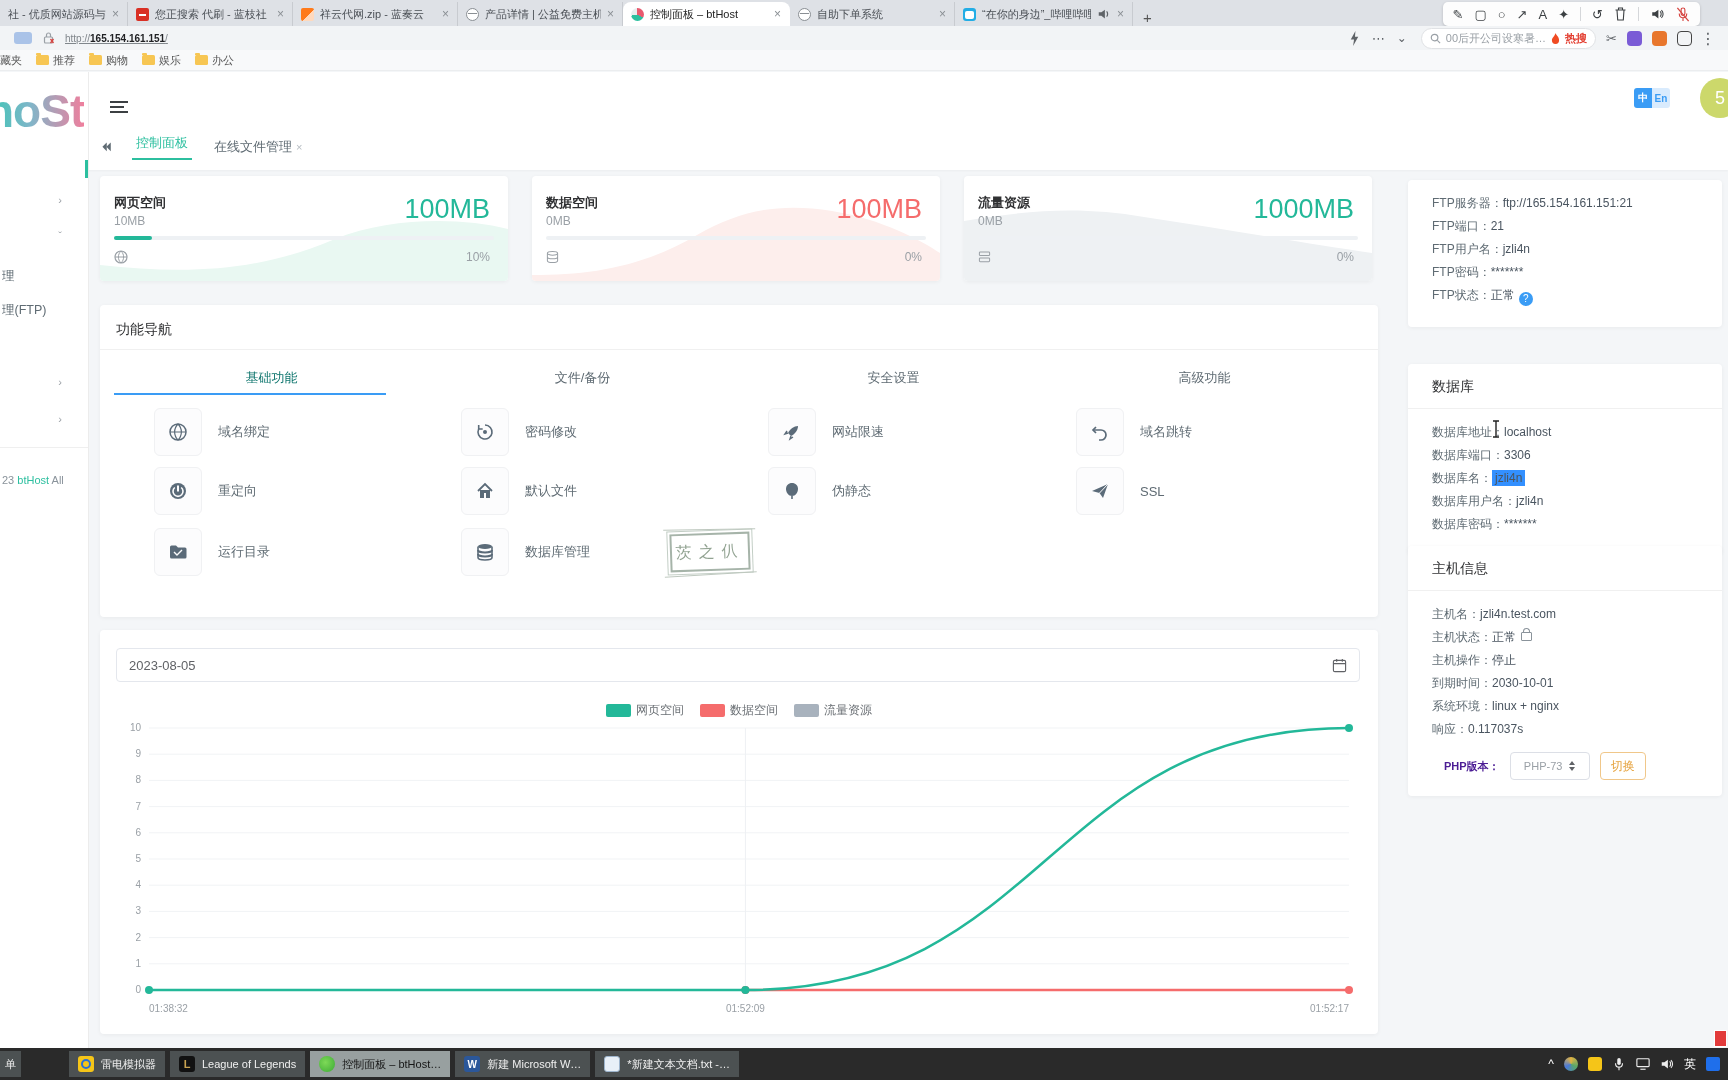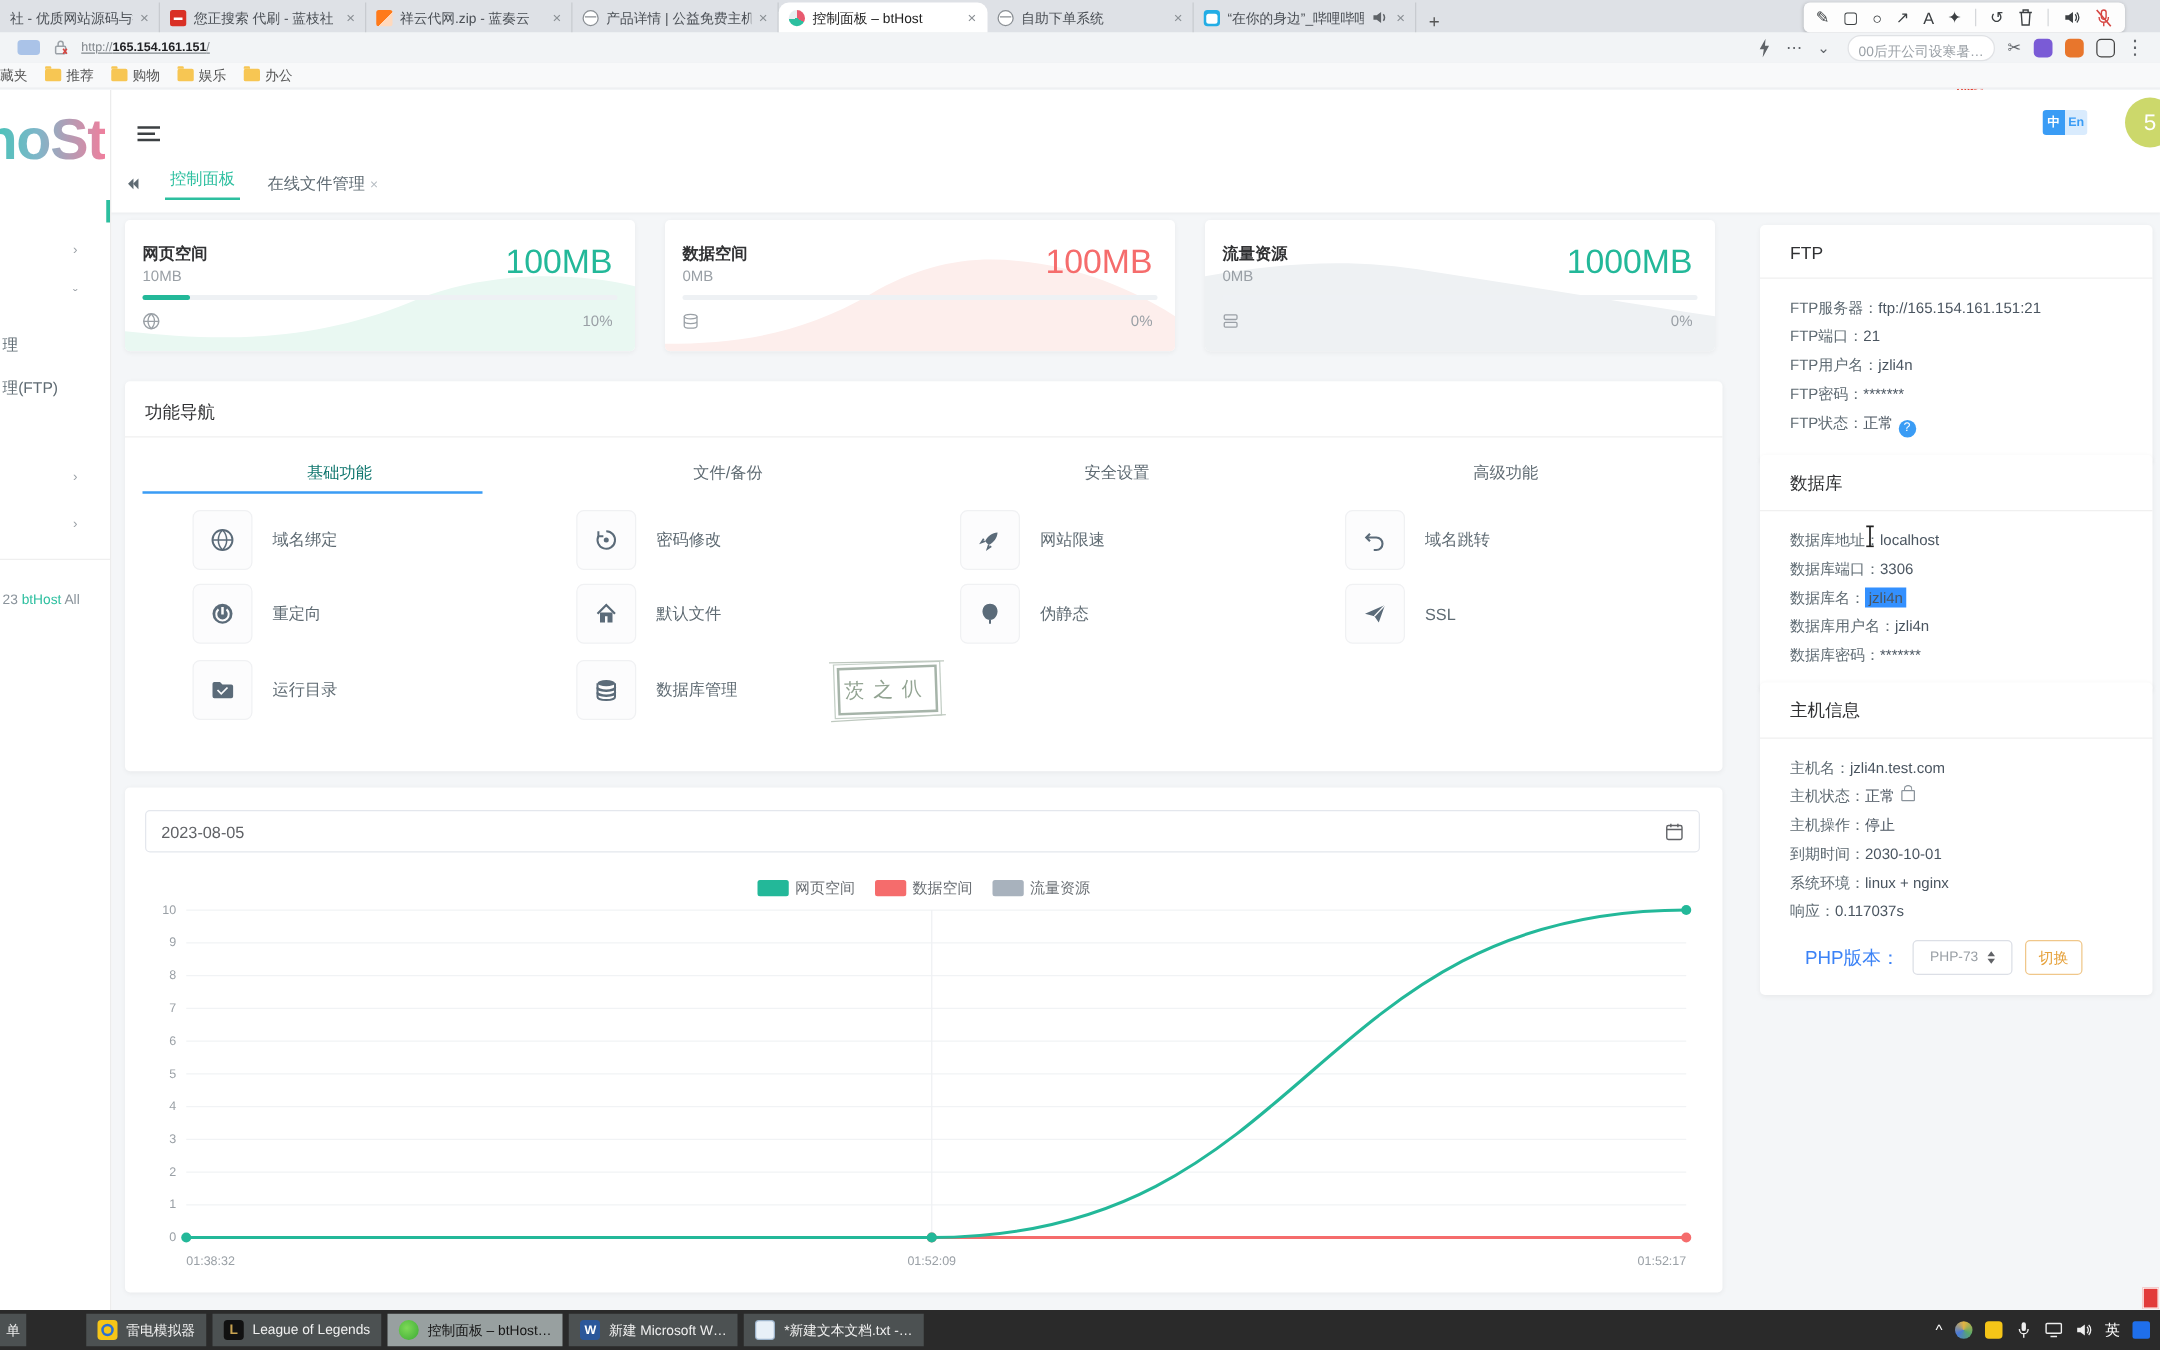--- a/index.html
+++ b/index.html
@@ -19,21 +19,21 @@
   .fav.globe:after{content:"";position:absolute;left:1px;right:1px;top:4px;height:1.5px;background:#8a8f94;}
   .fav.bthost{border-radius:50%;background:conic-gradient(#e85a6f 0 120deg,#2cbf9f 120deg 260deg,#e8eef0 260deg);}
   .fav.bili{background:#23ade5;border-radius:3px;position:relative;}
   .fav.bili:before{content:"";position:absolute;left:2px;top:3px;right:2px;bottom:2px;background:#fff;border-radius:2px;}
   .newtab{font-size:15px;color:#555;padding:0 10px;}
   #anno-bar{position:absolute;right:28px;top:2px;height:24px;background:#fdfdfd;border-radius:5px;box-shadow:0 1px 3px rgba(0,0,0,.18);display:flex;align-items:center;gap:11px;padding:0 10px;color:#3c4043;font-size:13px;}
   .sep{width:1px;height:14px;background:#d5d7da;}
   #addrbar{position:absolute;left:0;top:26px;width:100%;height:24px;background:#f2f4f6;display:flex;align-items:center;border-bottom:1px solid #e4e6e9;}
   .url{font-size:10px;color:#80868b;text-decoration:underline;}
   .url b{color:#202124;font-weight:700;}
-  #searchbox{display:flex;align-items:flex-end;gap:5px;background:#fff;border:1px solid #e0e2e5;border-radius:12px;height:19px;padding:0 8px;font-size:11px;color:#9aa0a6;flex-direction:column;}
+  #searchbox{display:flex;align-items:center;gap:5px;background:#fff;border:1px solid #e0e2e5;border-radius:12px;height:19px;padding:0 8px;font-size:11px;color:#9aa0a6;}
   .hot{color:#e33e30;font-weight:700;font-size:11px;}
   #bookmarks{position:absolute;left:0;top:50px;width:100%;height:20px;background:#f8f9fa;display:flex;align-items:center;gap:14px;font-size:11px;color:#555;border-bottom:1px solid #ebedef;}
   .folder{width:13px;height:10px;background:#f7c653;border-radius:1.5px;position:relative;display:inline-block;margin-right:4px;vertical-align:-1px;}
   .folder:before{content:"";position:absolute;top:-2px;left:0;width:5px;height:2px;background:#f7c653;border-radius:1px 1px 0 0;}
   .bm{display:flex;align-items:center;}
   
   #sidebar{position:absolute;left:0;top:72px;width:88px;height:976px;background:#fff;border-right:1px solid #ececec;}
   #logo{position:absolute;left:-14px;top:12px;font-size:46px;font-weight:800;letter-spacing:-1px;background:linear-gradient(90deg,#39c7b4,#7fb6c9 45%,#ef7f9d);-webkit-background-clip:text;background-clip:text;color:transparent;}
   .sb-chev{position:absolute;right:26px;color:#9aa0a6;font-size:11px;}
   .sb-txt{position:absolute;left:2px;color:#5f6b73;font-size:12.5px;white-space:nowrap;}
@@ -90,21 +90,21 @@
   .rcard{position:absolute;left:1408px;width:314px;background:#fff;border-radius:4px;box-shadow:0 1px 4px rgba(0,0,0,.05);}
   .rcard .rhead{padding:14px 24px 12px;font-size:14px;color:#303133;border-bottom:1px solid #f0f0f0;}
   .rcard .rbody{padding:14px 24px 16px;}
   .rrow{font-size:12px;color:#5f6b73;line-height:18px;margin-bottom:5px;white-space:nowrap;}
   .rrow .v{color:#4a5560;}
   .v-green{color:#2eb872;} .v-blue{color:#3a9cf5;} .v-sel{background:#3390ff;color:#fff;padding:1px 3px;}
   .badge-q{display:inline-flex;width:14px;height:14px;border-radius:50%;background:#3a9cf5;color:#fff;font-size:10px;align-items:center;justify-content:center;vertical-align:-3px;margin-left:4px;}
   .lock{display:inline-block;width:9px;height:7px;border:1px solid #8a939b;border-radius:1px;position:relative;margin-left:5px;vertical-align:0px;}
   .lock:before{content:"";position:absolute;left:1px;top:-5px;width:5px;height:4px;border:1px solid #8a939b;border-bottom:none;border-radius:4px 4px 0 0;}
   .php-row{display:flex;align-items:center;gap:10px;margin-top:14px;padding-left:12px;}
-  .php-label{font-size:15px;color:#3b82f6;}
+  .php-label{font-size:11px;color:#4c1d95;font-weight:bold;}
   .php-select{width:78px;height:26px;border:1px solid #dcdfe6;border-radius:4px;display:flex;align-items:center;justify-content:center;gap:7px;font-size:11px;color:#9aa0a6;}
   .updown{display:inline-flex;flex-direction:column;gap:2px;}
   .updown i{width:0;height:0;border-left:3.5px solid transparent;border-right:3.5px solid transparent;}
   .updown .u{border-bottom:4px solid #606266;}
   .updown .d{border-top:4px solid #606266;}
   .btn-switch{height:26px;padding:0 10px;border:1px solid #f0c78a;color:#e6a23c;background:#fff;border-radius:4px;font-size:12px;display:flex;align-items:center;}
   
   #taskbar{position:absolute;left:0;top:1048px;width:100%;height:32px;background:#2a2a2a;display:flex;align-items:center;}
   .tb-item{height:26px;margin-left:5px;padding:0 9px;background:#4c5152;display:flex;align-items:center;gap:7px;font-size:11px;color:#f0f0f0;white-space:nowrap;}
   .tb-item.active{background:#98a0a0;color:#151515;}
@@ -489,21 +489,20 @@
         <circle cx="631.4" cy="270" r="4" fill="#f56c6c"></circle>
         <circle cx="1235" cy="270" r="4" fill="#f56c6c"></circle>
         <path d="M35,270L631.4,270C933.2,270 933.2,8 1235,8" fill="none" stroke="#23b899" stroke-width="2.5"></path>
         <circle cx="35" cy="270" r="4" fill="#23b899"></circle>
         <circle cx="631.4" cy="270" r="4" fill="#23b899"></circle>
         <circle cx="1235" cy="8" r="4" fill="#23b899"></circle>
       </svg>
   </div>
 
   <div class="rcard" style="top:180px">
-    <div class="rhead">FTP</div>
     <div class="rbody">
       <div class="rrow"><span>FTP服务器：</span><span class="v">ftp://165.154.161.151:21</span></div>
       <div class="rrow"><span>FTP端口：</span><span class="v">21</span></div>
       <div class="rrow"><span>FTP用户名：</span><span class="v">jzli4n</span></div>
       <div class="rrow"><span>FTP密码：</span><span class="v">*******</span></div>
       <div class="rrow"><span>FTP状态：</span><span class="v v-green">正常</span><span class="badge-q">?</span></div>
     </div>
   </div>
 
   <div class="rcard" style="top:364px">

